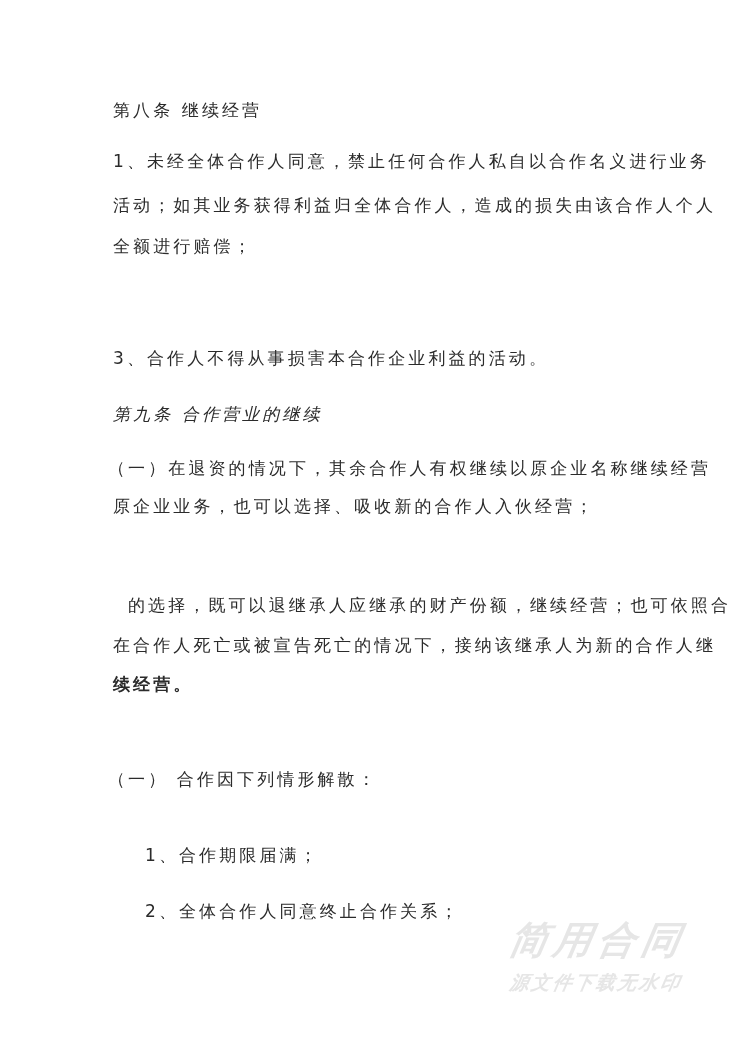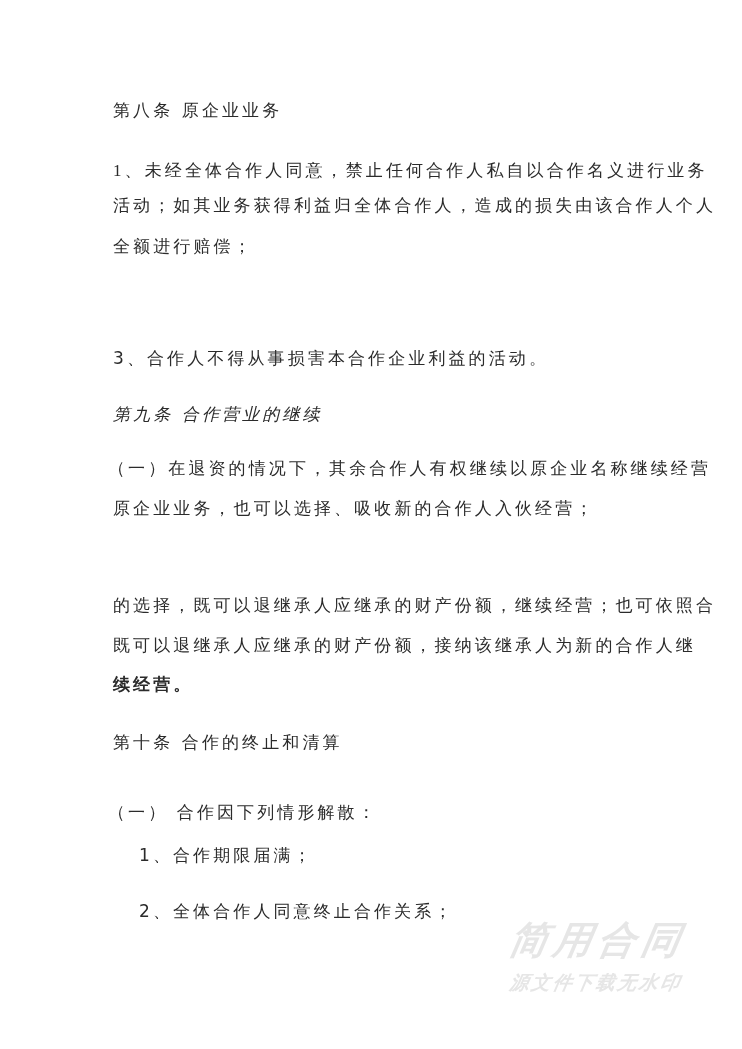--- a/index.html
+++ b/index.html
@@ -23,21 +23,21 @@
     }
     .line {
       position: absolute;
       left: 113px;
       font-size: 17px;
       letter-spacing: 3.1px;
       white-space: nowrap;
       line-height: 22px;
       color: #2b2b2b;
     }
-    .indent { left: 139px; text-align: center; }
+    .indent { left: 145px; text-align: center; }
     .paren { left: 108px; }
     .watermark {
       position: absolute;
       left: 510px;
       top: 918px;
       width: 200px;
       color: #e6e6e6;
       font-weight: bold;
       font-style: italic;
       user-select: none;
@@ -53,41 +53,40 @@
       letter-spacing: 2.5px;
       margin-top: 8px;
       transform: skewX(-10deg);
     }
   </style>
 </head>
 <body>
 
 <div class="page">
 
-  <div class="line" style="top:99px;">第八条 原企业业务</div>
+  <div class="line" style="top:99px;">第八条 继续经营</div>
 
-  <div class="line" style="top:160px;font-family:Liberation Serif, serif;">1、未经全体合作人同意，禁止任何合作人私自以合作名义进行业务</div>
+  <div class="line" style="top:150px;">1、未经全体合作人同意，禁止任何合作人私自以合作名义进行业务</div>
   <div class="line" style="top:194px;">活动；如其业务获得利益归全体合作人，造成的损失由该合作人个人</div>
   <div class="line" style="top:235px;text-align:right;">全额进行赔偿；</div>
 
 
   <div class="line" style="top:347px;text-align:center;">3、合作人不得从事损害本合作企业利益的活动。</div>
 
   <div class="line" style="top:403px;font-style:italic;">第九条 合作营业的继续</div>
 
   <div class="line paren" style="top:457px;">（一）在退资的情况下，其余合作人有权继续以原企业名称继续经营</div>
-  <div class="line" style="top:497px;">原企业业务，也可以选择、吸收新的合作人入伙经营；</div>
+  <div class="line" style="top:497px;font-family:Liberation Mono, monospace;">原企业业务，也可以选择、吸收新的合作人入伙经营；</div>
 
-  <div class="line" style="top:594px;">的选择，既可以退继承人应继承的财产份额，继续经营；也可依照合</div>
-  <div class="line" style="top:634px;">既可以退继承人应继承的财产份额，接纳该继承人为新的合作人继</div>
+  <div class="line" style="top:594px;margin-left:15px;">的选择，既可以退继承人应继承的财产份额，继续经营；也可依照合</div>
+  <div class="line" style="top:634px;">在合作人死亡或被宣告死亡的情况下，接纳该继承人为新的合作人继</div>
   <div class="line" style="top:673px;font-weight:bold;">续经营。</div>
 
-  <div class="line" style="top:731px;">第十条 合作的终止和清算</div>
 
-  <div class="line paren" style="top:801px;">（一） 合作因下列情形解散：</div>
+  <div class="line paren" style="top:768px;">（一） 合作因下列情形解散：</div>
 
   <div class="line indent" style="top:844px;">1、合作期限届满；</div>
 
   <div class="line indent" style="top:900px;">2、全体合作人同意终止合作关系；</div>
 
   <div class="watermark">
     <div class="wm-main">简用合同</div>
     <div class="wm-sub">源文件下载无水印</div>
   </div>
 

